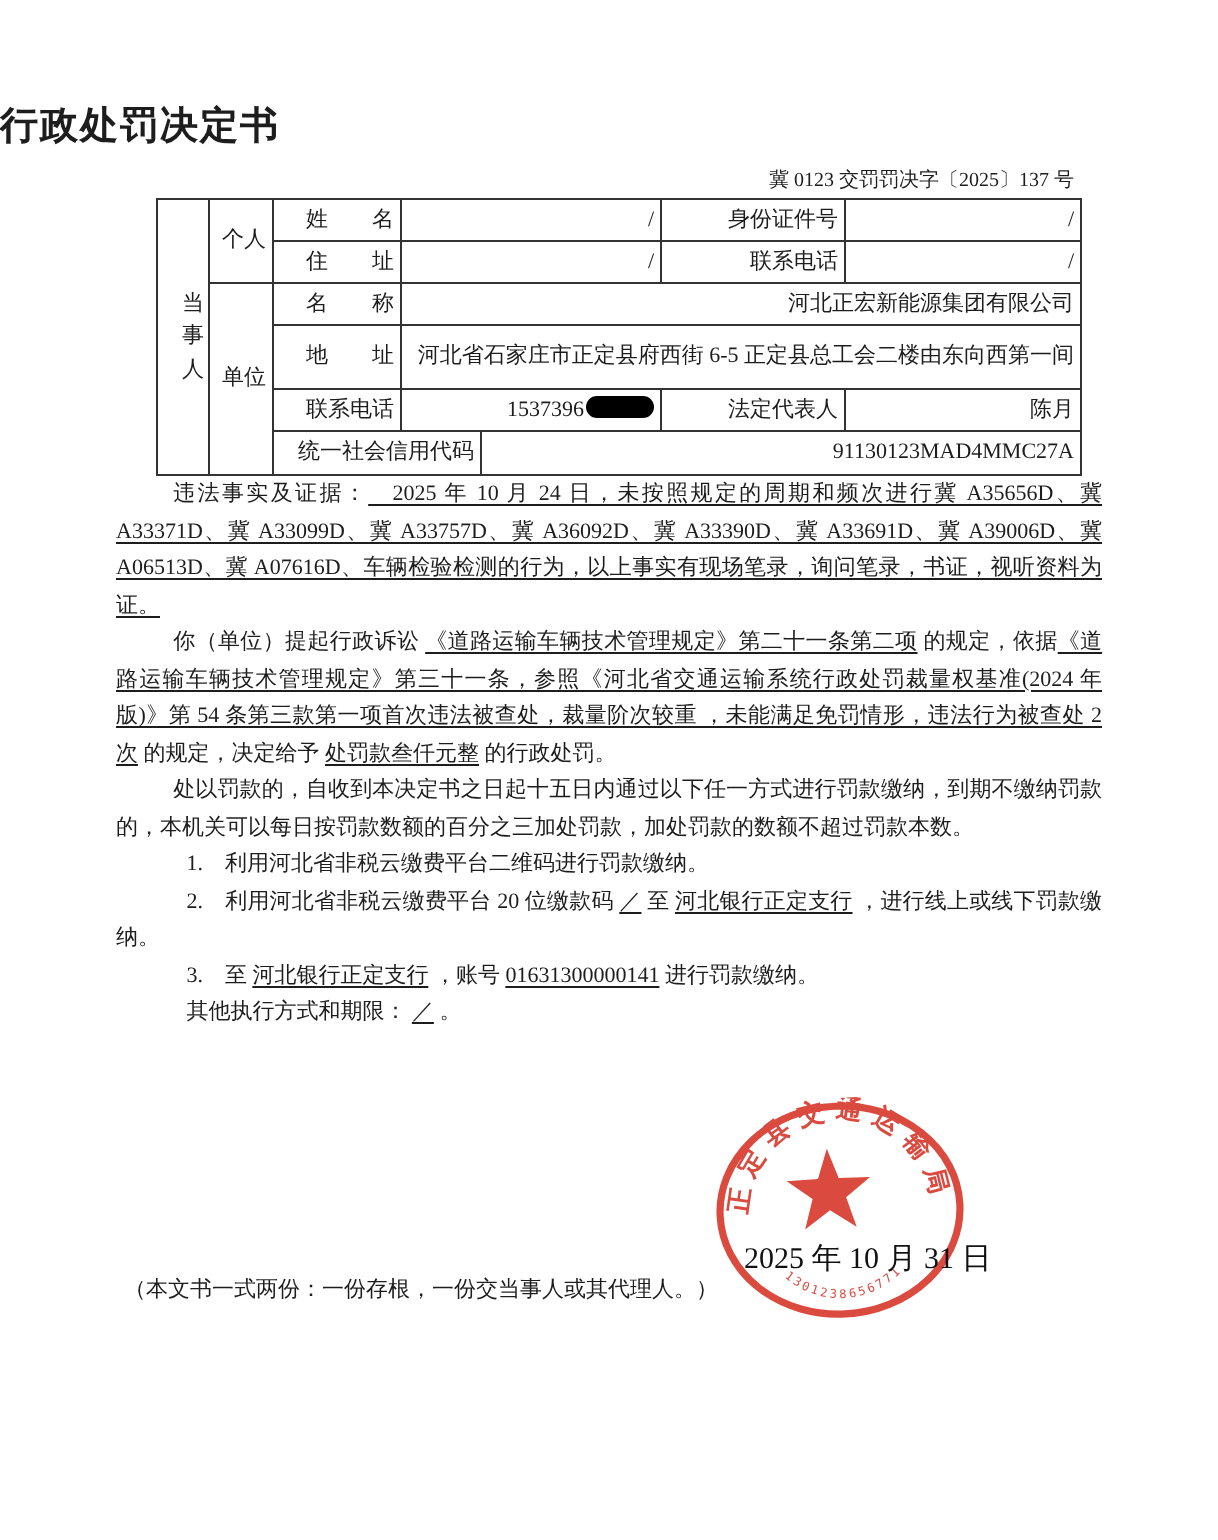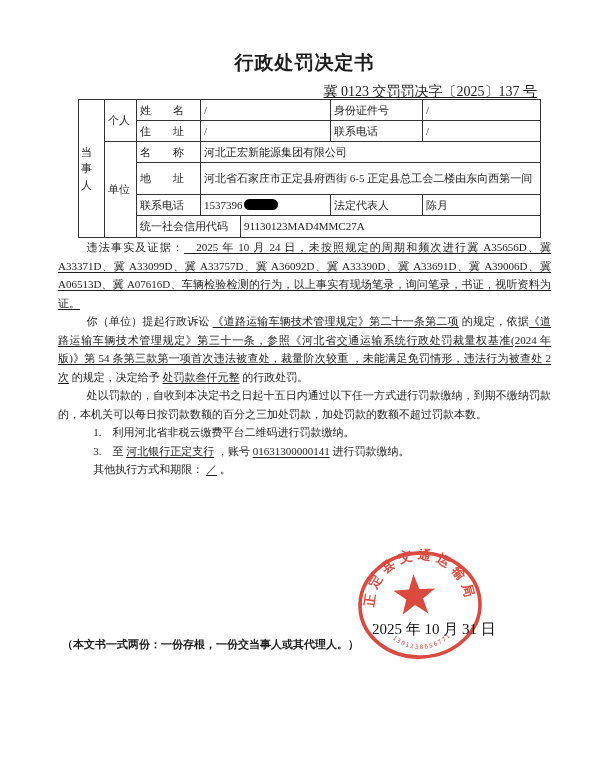--- a/index.html
+++ b/index.html
@@ -3,32 +3,32 @@
 <meta charset="utf-8">
 <style>
   html,body { margin:0; padding:0; background:#ffffff; }
   .page {
     position:relative; width:609px; height:770px; background:#fff;
     font-family:"Liberation Serif","DejaVu Serif",serif; color:#1d1d1d;
     overflow:hidden;
   }
   .doc-title {
     position:absolute; top:50px; left:0; width:100%;
-    text-align:center; font-size:19px; font-weight:700; letter-spacing:1px;
+    font-size:19px; font-weight:700; letter-spacing:1px;
     font-family:"Liberation Sans","DejaVu Sans",sans-serif; margin:0;
   }
   .doc-number {
-    position:absolute; top:83px; right:72px; font-size:14px;text-decoration:underline;
+    position:absolute; top:83px; right:72px; font-size:10px;
   }
   table.party-table {
     position:absolute; top:99px; left:78px; width:462px;
     border-collapse:collapse; table-layout:fixed; font-size:11px;
   }
   .party-table td {
-    border:1px solid #333; padding:1px 3px; text-align:left;
+    border:1px solid #333; padding:1px 3px; text-align:right;
     vertical-align:middle; line-height:1.35; overflow:hidden;
   }
   .party-table td.vhead { line-height:1.5; padding:1px 2px; }
   .redact-bar {
     display:inline-block; width:34px; height:11px; background:#000;
     border-radius:6px; vertical-align:-1px; margin-left:1px;
   }
   .doc-body {
     position:absolute; top:238px; left:58px; width:493px;
     font-size:11px; line-height:18.5px; text-align:justify;
@@ -37,21 +37,21 @@
   .doc-body p.item { text-indent:3.2em; }
   .u { text-decoration:underline; text-underline-offset:2px; text-decoration-thickness:0.8px; }
   .seal-svg {
     position:absolute; left:356px; top:549px; width:130px; height:112px;
     opacity:0.9; transform:rotate(-3deg);
   }
   .seal-date {
     position:absolute; left:372px; top:620px; font-size:15px; color:#111;
   }
   .footer-note {
-    position:absolute; left:62px; top:637px; font-size:11px;font-weight:bold;
+    position:absolute; left:62px; top:637px; font-size:11px;
   }
 </style>
 </head>
 <body>
 
 <div class="page">
 
   <h1 class="doc-title">行政处罚决定书</h1>
 
   <div class="doc-number">冀 0123 交罚罚决字〔2025〕137 号</div>
@@ -105,20 +105,21 @@
 
   <div class="doc-body">
     <p><span>违法事实及证据：</span><span class="u">　2025 年 10 月 24 日，未按照规定的周期和频次进行冀 A35656D、冀 A33371D、冀 A33099D、冀 A33757D、冀 A36092D、冀 A33390D、冀 A33691D、冀 A39006D、冀 A06513D、冀 A07616D、车辆检验检测的行为，以上事实有现场笔录，询问笔录，书证，视听资料为证。</span></p>
 
     <p><span>你（单位）提起行政诉讼 </span><span class="u">《道路运输车辆技术管理规定》第二十一条第二项</span><span> 的规定，依据</span><span class="u">《道路运输车辆技术管理规定》第三十一条，参照《河北省交通运输系统行政处罚裁量权基准(2024 年版)》第 54 条第三款第一项首次违法被查处，裁量阶次较重 ，未能满足免罚情形，违法行为被查处 2 次</span><span> 的规定，决定给予 </span><span class="u">处罚款叁仟元整</span><span> 的行政处罚。</span></p>
 
     <p><span>处以罚款的，自收到本决定书之日起十五日内通过以下任一方式进行罚款缴纳，到期不缴纳罚款的，本机关可以每日按罚款数额的百分之三加处罚款，加处罚款的数额不超过罚款本数。</span></p>
 
     <p class="item"><span>1.　利用河北省非税云缴费平台二维码进行罚款缴纳。</span></p>
 
+    <p class="item"><span>2.　利用河北省非税云缴费平台 20 位缴款码 </span><span class="u">／</span><span> 至 </span><span class="u">河北银行正定支行</span><span> ，进行线上或线下罚款缴纳。</span></p>
 
     <p class="item"><span>3.　至 </span><span class="u">河北银行正定支行</span><span> ，账号 </span><span class="u">01631300000141</span><span> 进行罚款缴纳。</span></p>
 
     <p class="item"><span>其他执行方式和期限： </span><span class="u">／</span><span> 。</span></p>
 
   </div>
 
   <svg class="seal-svg" viewBox="0 0 130 112" aria-hidden="true">
     <defs>
       <path id="sealArcTop" d="M 20.8 71.7 A 46 46 0 1 1 107.2 71.7" fill="none"></path>

